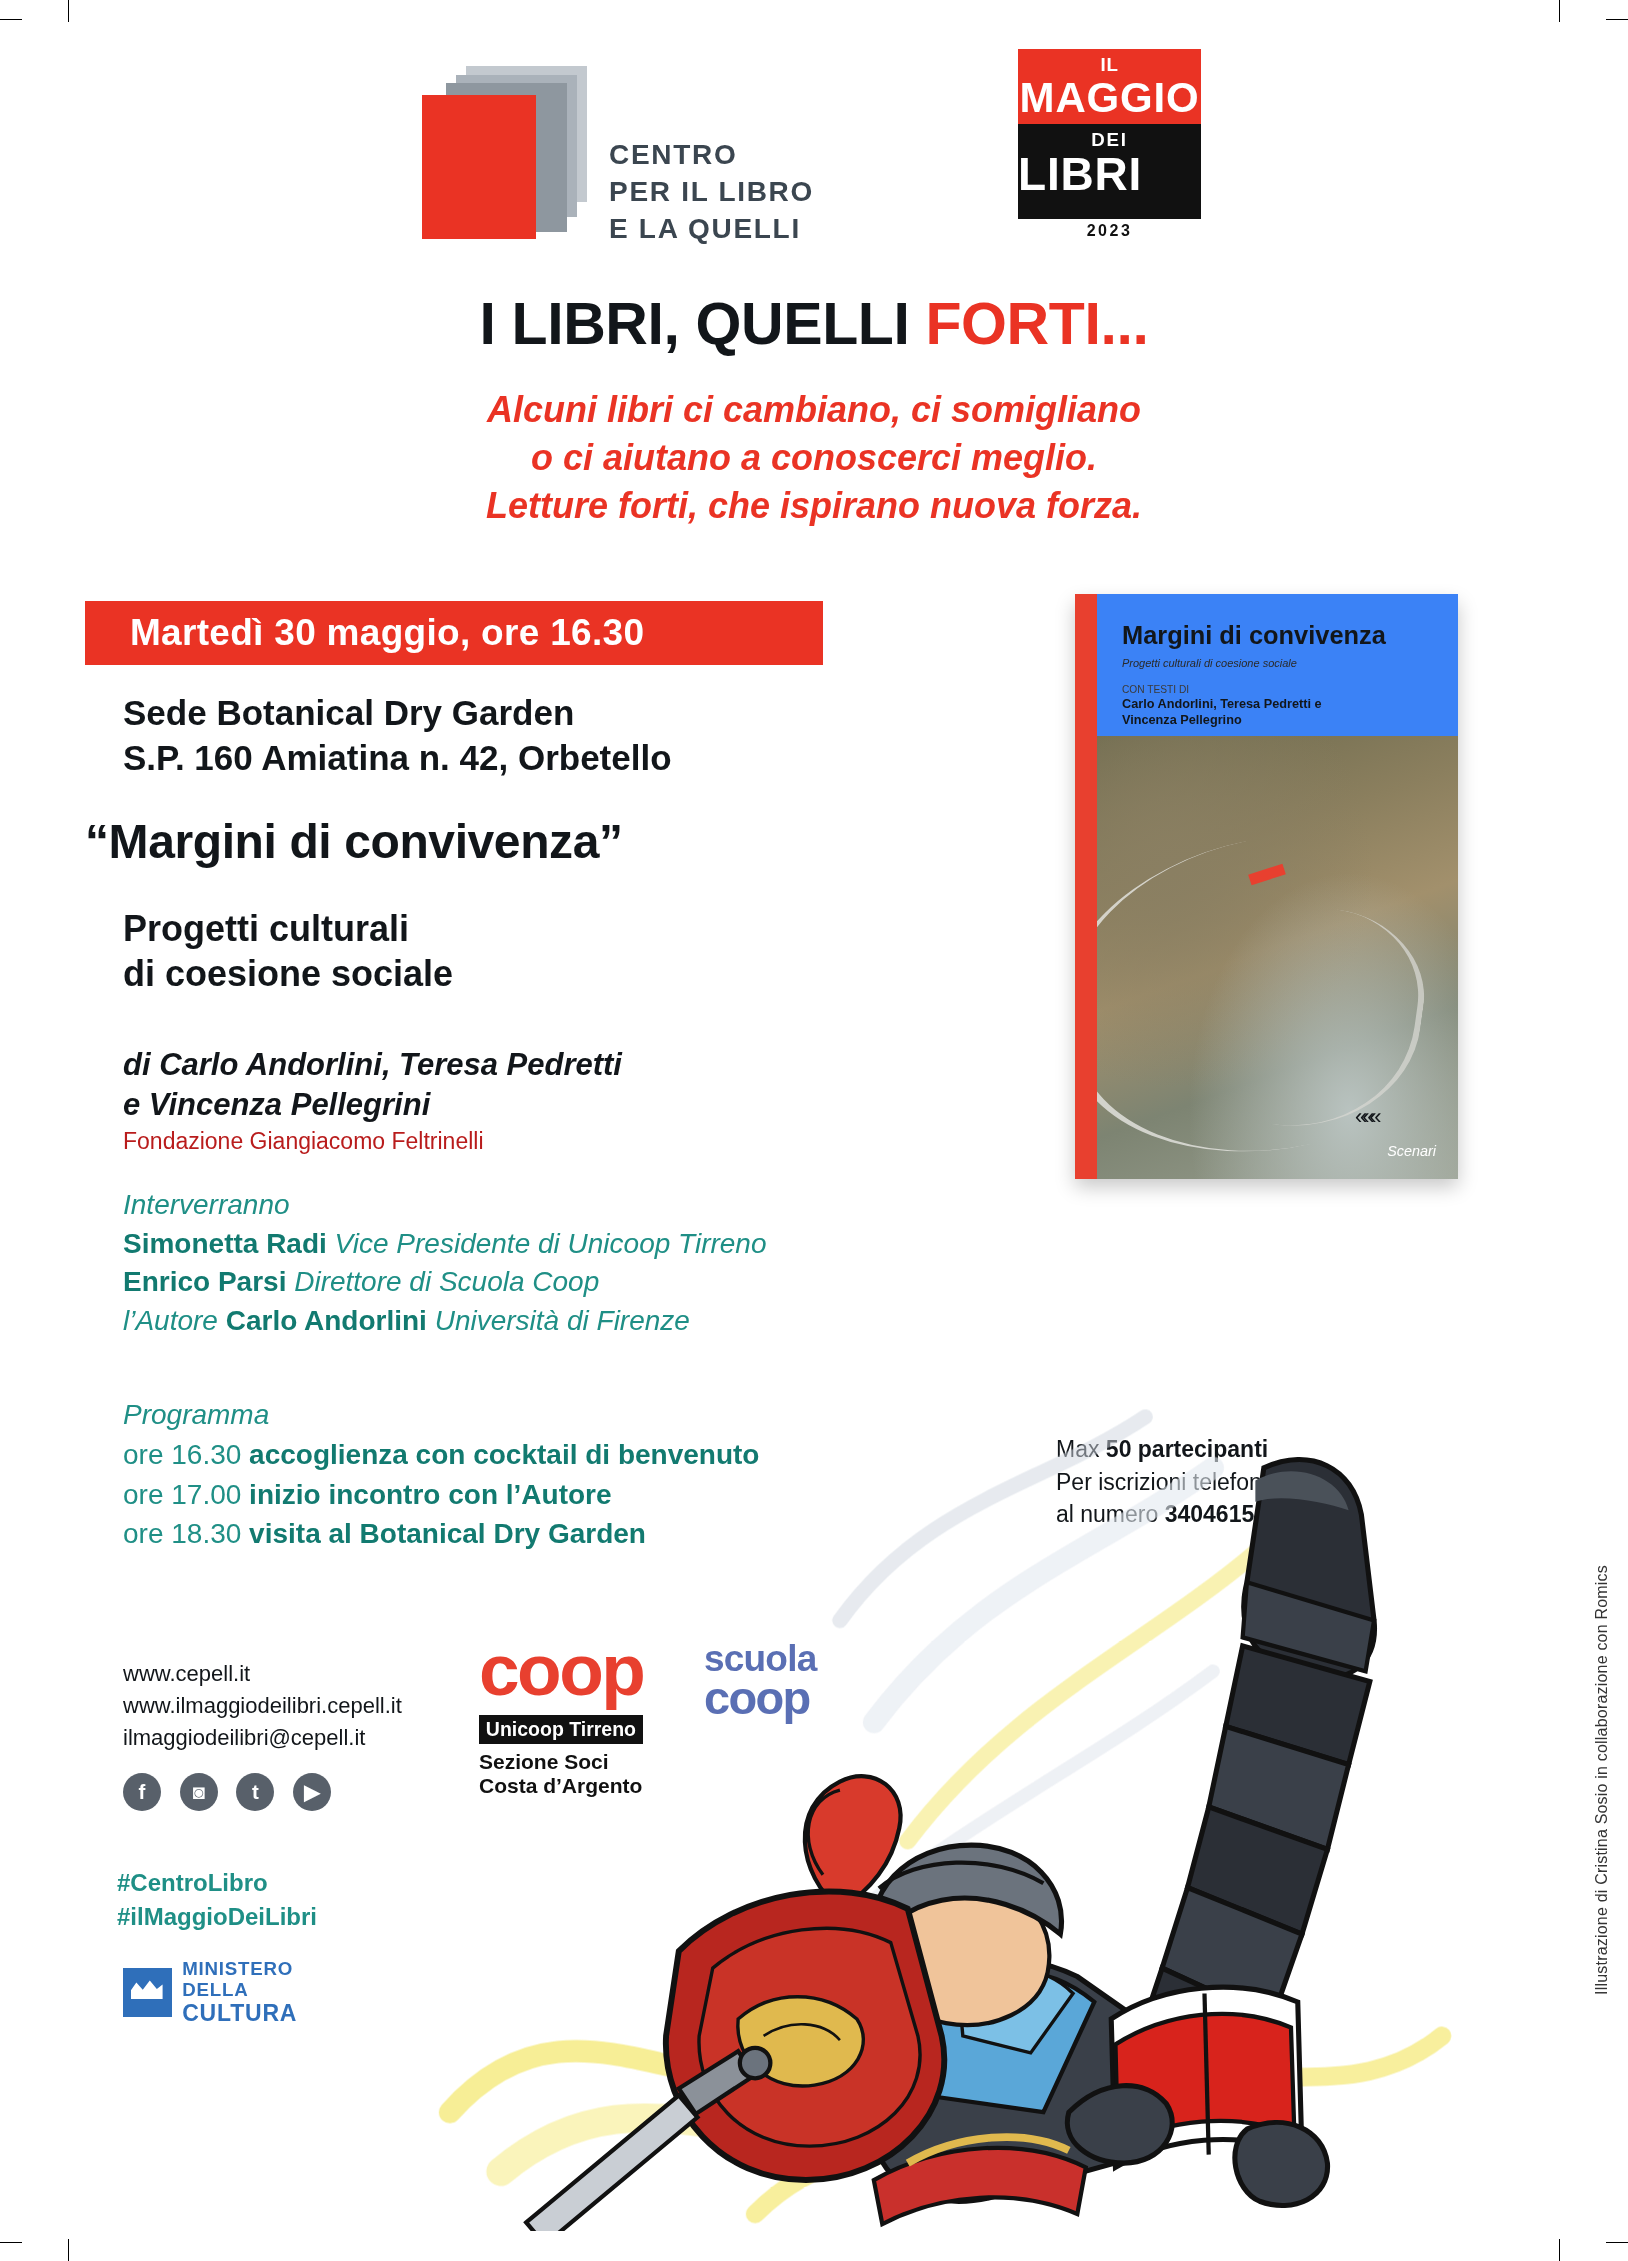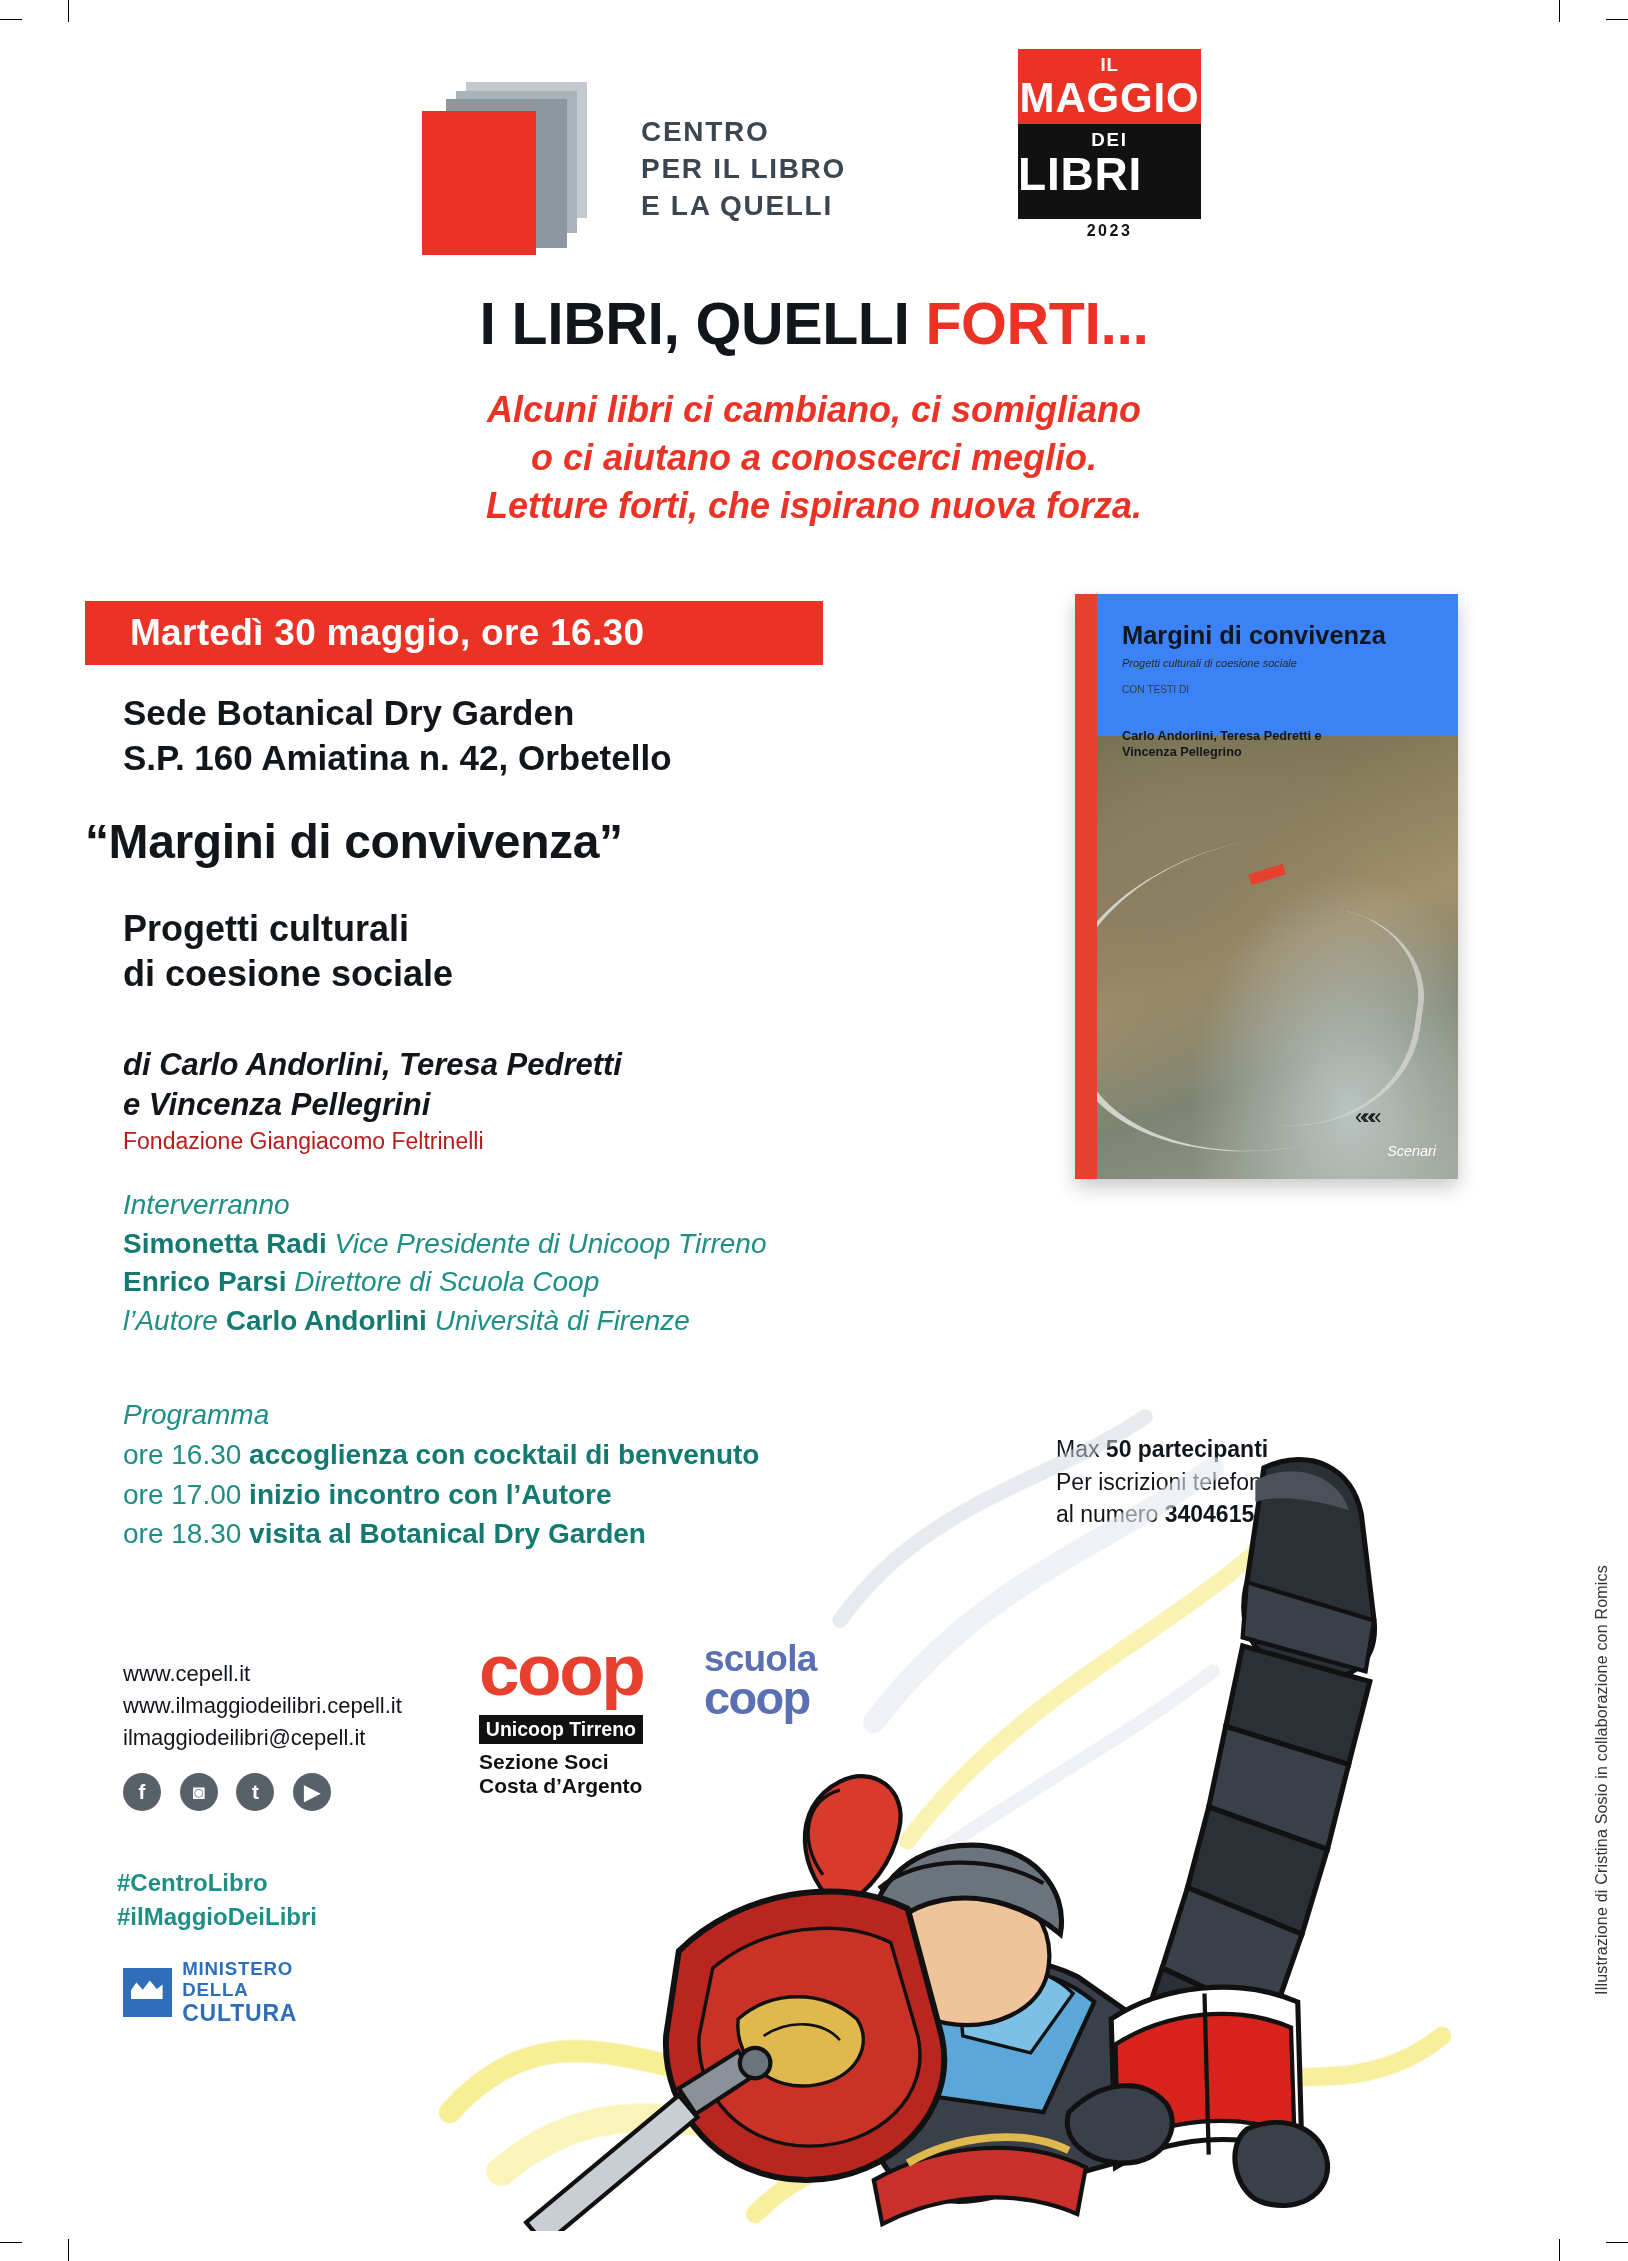--- a/index.html
+++ b/index.html
@@ -32,24 +32,23 @@
   .header {
     position: absolute;
     top: 49px;
     left: 0;
     width: 100%;
     height: 221px;
   }
   .cepell-logo {
     position: absolute;
     left: 422px;
-    top: 33px;
+    top: 17px;
     display: flex;
-    align-items: flex-start;
-    gap: 32px;
+    align-items: flex-end;
   }
   .cepell-book {
     position: relative;
     width: 170px;
     height: 182px;
   }
   .cepell-book .sheet {
     position: absolute;
     background: #b9c0c7;
   }
@@ -349,21 +348,20 @@
     font-size: 10.2px;
     color: #3a3a3a;
   }
   .cover .c-auth {
     position: absolute;
     left: 47px; top: 103px;
     font-size: 12.7px;
     font-weight: bold;
     color: #12161a;
     line-height: 1.25;
-    margin-top: 32px;
   }
   .cover .c-series {
     position: absolute;
     right: 22px; bottom: 20.4px;
     font-size: 14.4px;
     color: #ffffff;
     font-style: italic;
   }
   .cover .c-arrows {
     position: absolute;

